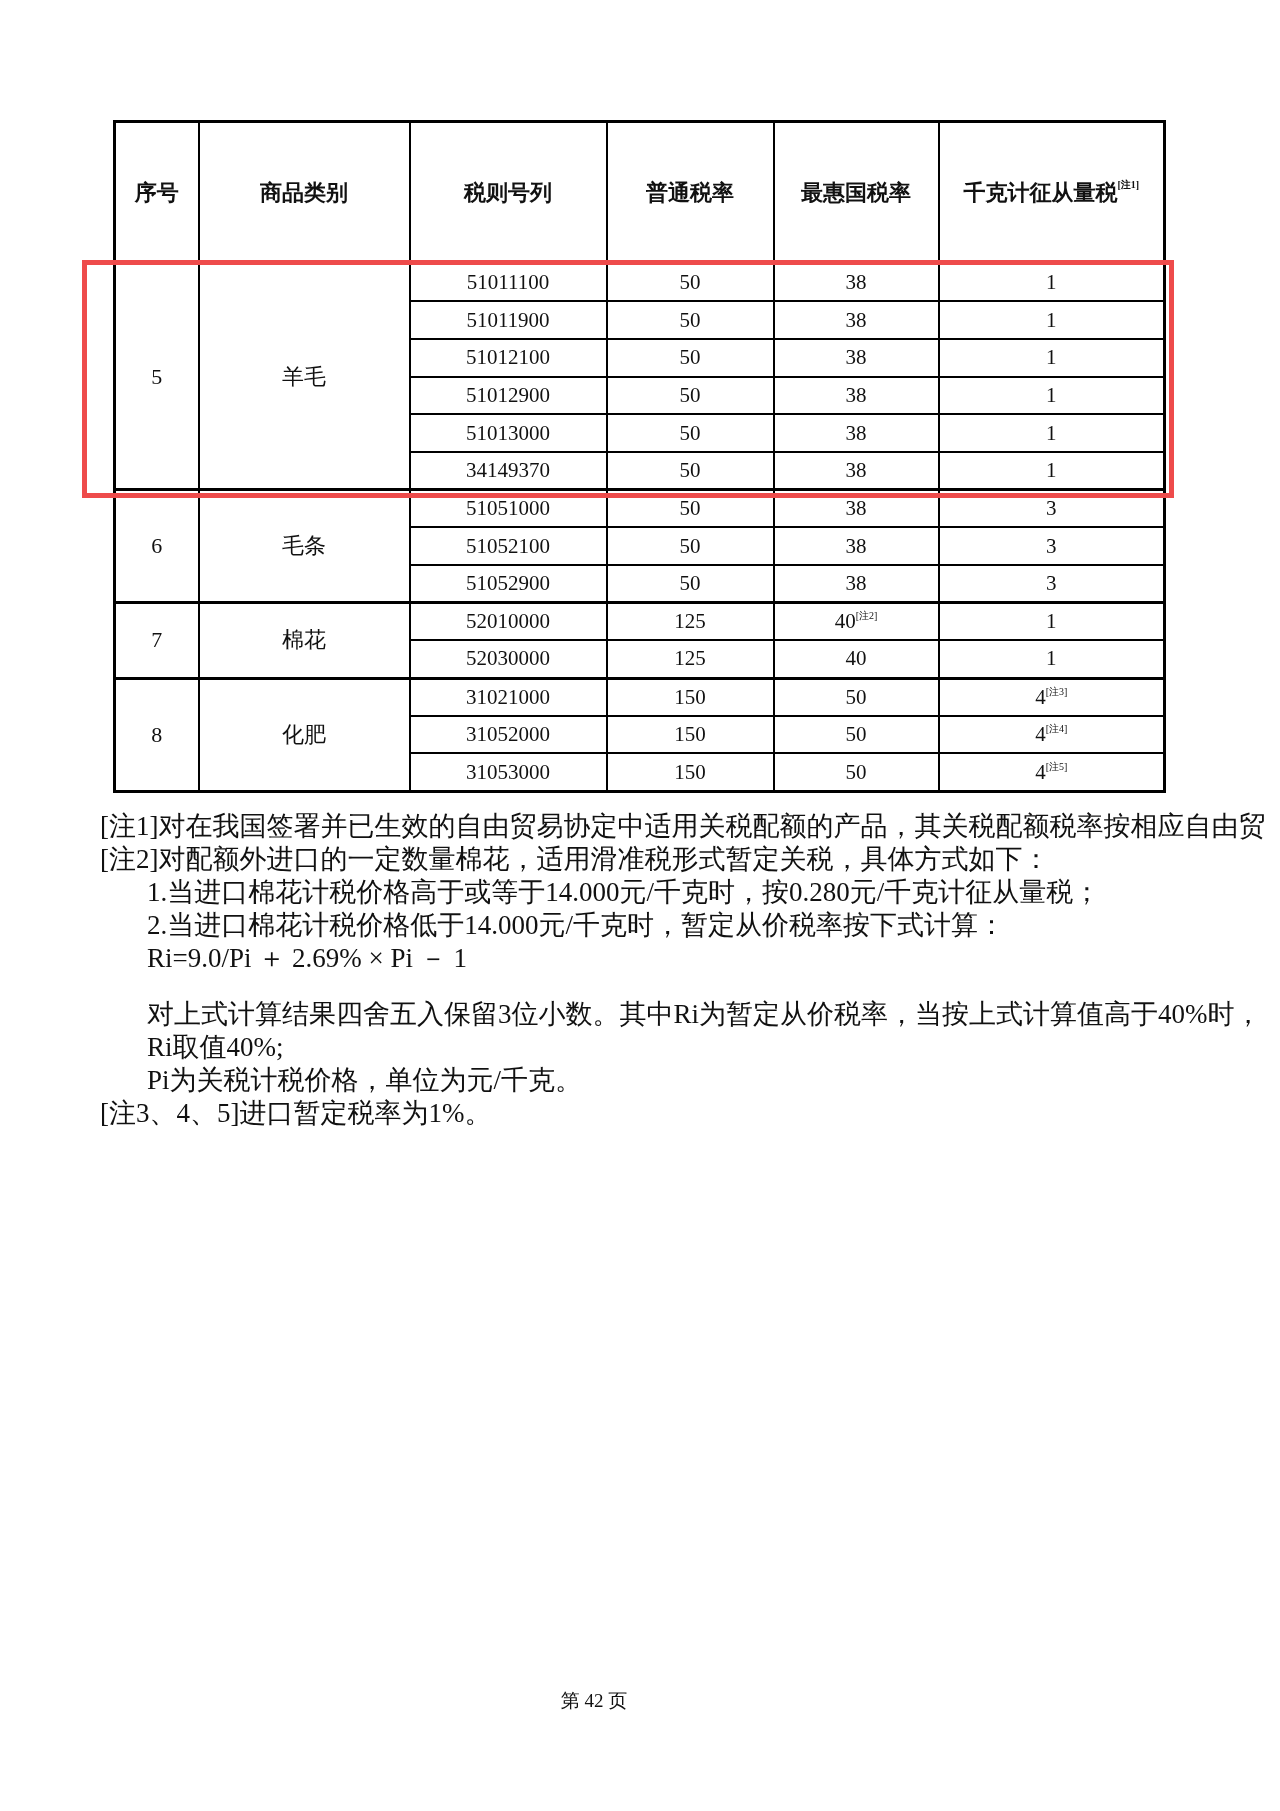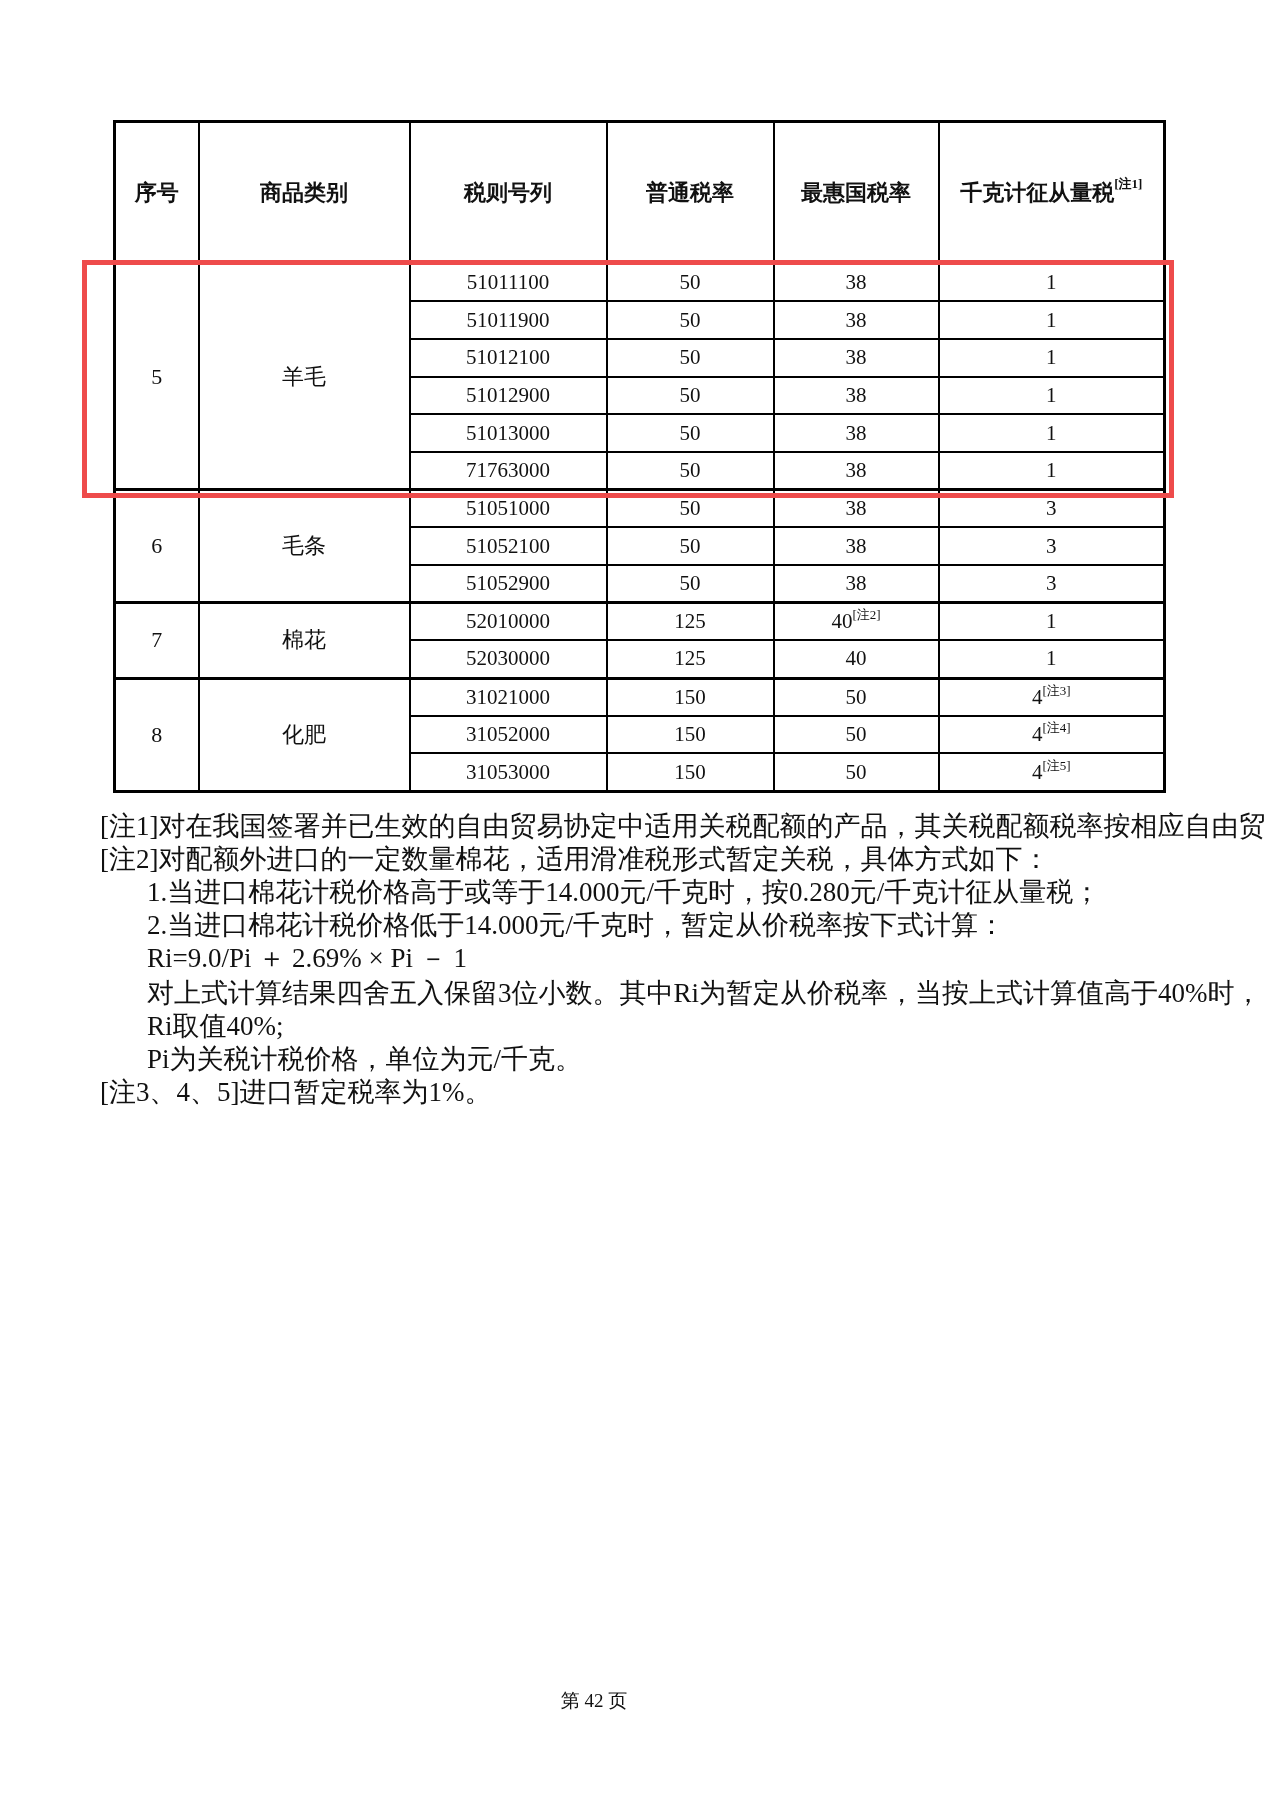--- a/index.html
+++ b/index.html
@@ -34,21 +34,21 @@
     height: 142px;
     font-size: 22px;
     font-weight: bold;
     border-bottom: 3px solid #000;
   }
   .tariff-table tbody tr { height: 37.7px; }
   .tariff-table tbody td { font-size: 21px; }
   .tariff-table tbody tr.group-start td { border-top: 3px solid #000; }
   .tariff-table td.group-cell { font-size: 22px; }
   sup.note-sup {
-    font-size: 13px;
+    font-size: 10px;
     line-height: 0;
     vertical-align: 9px;
     letter-spacing: 0;
   }
   thead sup.note-sup { vertical-align: 12px; }
 
   
   .highlight-box {
     position: absolute;
     left: 82px;
@@ -66,21 +66,21 @@
     left: 100px;
     top: 810px;
     width: 1100px;
     font-size: 27px;
   }
   .note-line {
     line-height: 33px;
     white-space: nowrap;
   }
   .note-line.indent-1 { padding-left: 47px; }
-  .note-line.gap-before { margin-top: 2px; text-align: center; }
+  .note-line.gap-before { margin-top: 23px; text-align: center; }
 
   
   .page-footer {
     position: absolute;
     left: 0;
     top: 1688px;
     width: 1188px;
     text-align: center;
     font-size: 19px;
   }
@@ -134,21 +134,21 @@
         <td><span>38</span></td>
         <td><span>1</span></td>
       </tr>
       <tr>
         <td><span>51013000</span></td>
         <td><span>50</span></td>
         <td><span>38</span></td>
         <td><span>1</span></td>
       </tr>
       <tr>
-        <td><span>71763000</span></td>
+        <td><span>34149370</span></td>
         <td><span>50</span></td>
         <td><span>38</span></td>
         <td><span>1</span></td>
       </tr>
       <tr class="group-start">
         <td class="group-cell" rowspan="3">6</td>
         <td class="group-cell" rowspan="3">毛条</td>
         <td><span>51051000</span></td>
         <td><span>50</span></td>
         <td><span>38</span></td>

